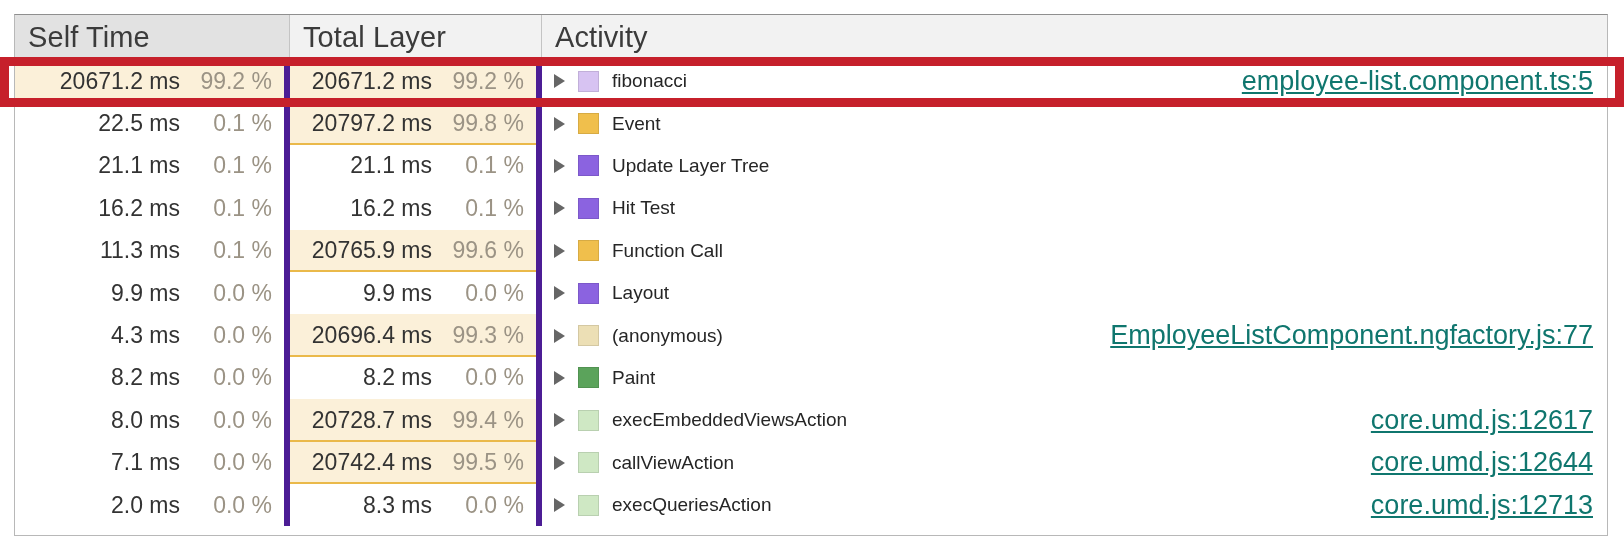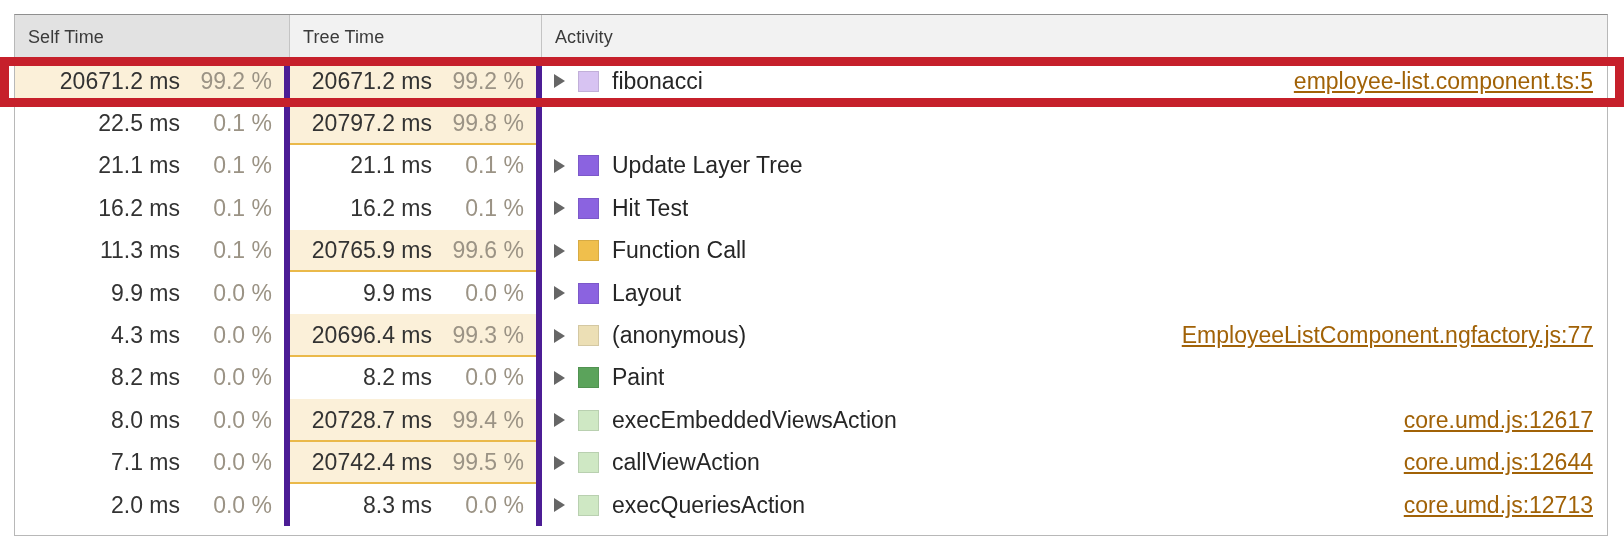--- a/index.html
+++ b/index.html
@@ -33,21 +33,21 @@
   .thead {
     display: flex;
     height: 45px;
     box-sizing: border-box;
     border-bottom: 1px solid #b3b3b3;
   }
   .th {
     box-sizing: border-box;
     display: flex;
     align-items: center;
-    font-size: 18px;
+    font-size: 29px;
     color: #3b3b3b;
     letter-spacing: .1px;
     padding-left: 13px;
     border-right: 1px solid #c4c4c4;
     background: #f2f2f2;
   }
   .th.sorted { background: #e2e2e2; }
   .th.c-self  { width: 275px; }
   .th.c-total { width: 252px; }
   .th.c-act   { flex: 1 1 auto; border-right: none; }
@@ -109,29 +109,29 @@
   }
   .swatch {
     width: 21px; height: 21px;
     flex: 0 0 auto;
     margin-right: 13px;
     border: 1px solid rgba(0,0,0,.10);
     box-sizing: border-box;
   }
   .actname {
     color: #262626;
-    font-size: 23px;
+    font-size: 19px;
     white-space: nowrap;
     overflow: hidden;
     text-overflow: ellipsis;
   }
   .srclink {
     margin-left: auto;
-    color: #a16207;
-    font-size: 23px;
+    color: #0f766e;
+    font-size: 27px;
     text-decoration: underline;
     white-space: nowrap;
     cursor: pointer;
     padding-left: 20px;
   }
 
   
   #redbox {
     position: absolute;
     left: 0px;
@@ -147,21 +147,21 @@
 </head>
 <body>
 
 <div id="panel">
 
   <div class="thead">
     <div class="th c-self sorted">
       <span>Self Time</span>
     </div>
     <div class="th c-total">
-      <span>Tree Time</span>
+      <span>Total Layer</span>
     </div>
     <div class="th c-act">
       <span>Activity</span>
     </div>
   </div>
 
   <div class="tbody" id="tbody">
       <div class="row hl">
         <div class="cell c-self">
           <div class="bar" style="width: 100%;"></div>
@@ -191,20 +191,25 @@
             <span class="pct">0.1 %</span>
           </div>
         </div>
         <div class="cell c-total">
           <div class="bar" style="width: 100%;"></div>
           <div class="numtext">
             <span class="ms">20797.2 ms</span>
             <span class="pct">99.8 %</span>
           </div>
         </div>
+        <div class="cell c-act">
+          <span class="tri"></span>
+          <span class="swatch" style="background: rgb(240, 191, 76);"></span>
+          <span class="actname">Event</span>
+        </div>
       </div>
       <div class="row">
         <div class="cell c-self">
           <div class="numtext">
             <span class="ms">21.1 ms</span>
             <span class="pct">0.1 %</span>
           </div>
         </div>
         <div class="cell c-total">
           <div class="numtext">

